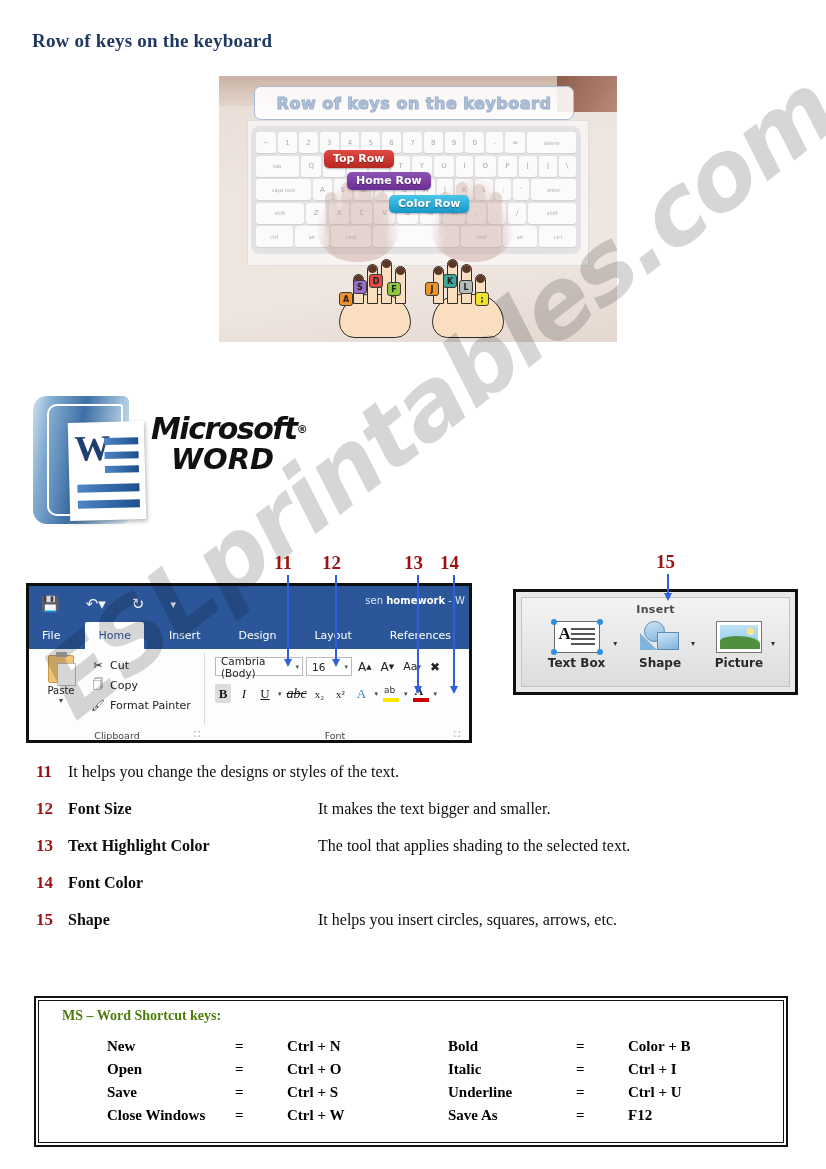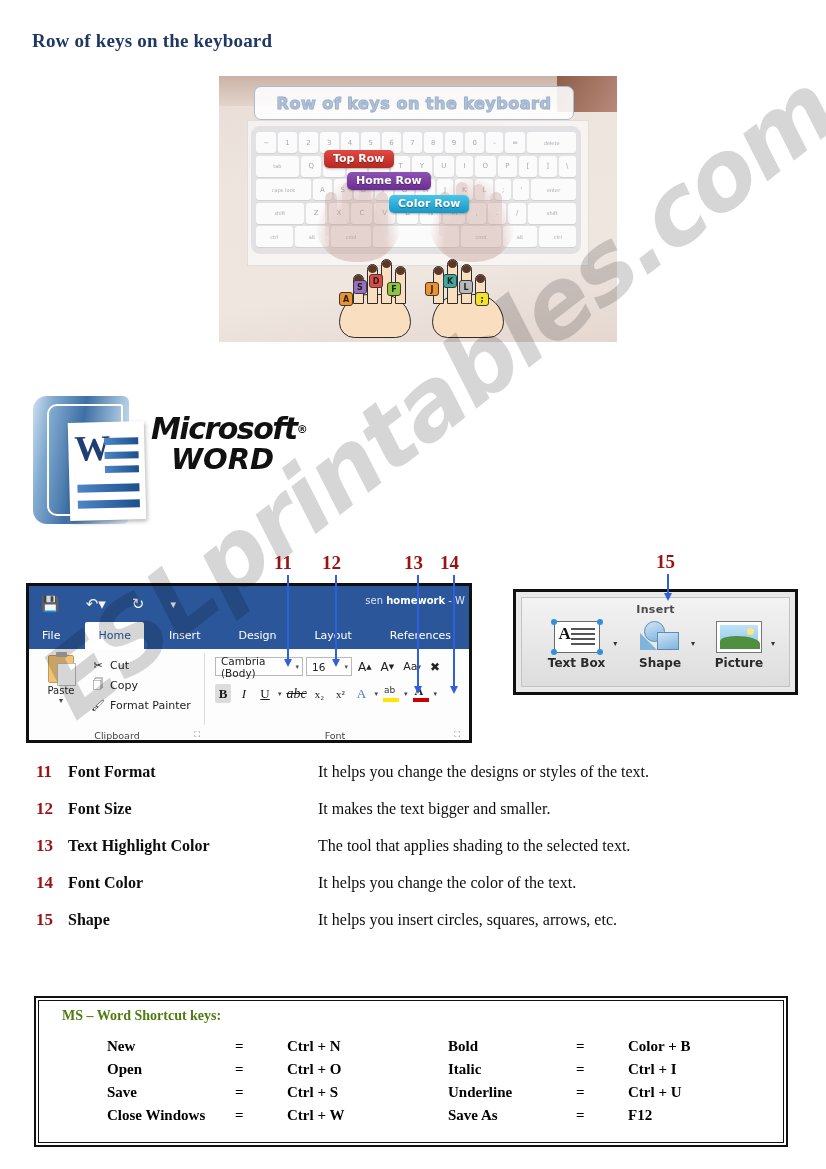--- a/index.html
+++ b/index.html
@@ -637,37 +637,35 @@
         <div class="icaret">▾</div>
       </div>
 
     </div>
   </div>
 </div>
 
 <div id="deflist">
     <div class="defrow">
       <div class="dnum">11</div>
-      <div class="dterm">Font Format</div>
       <div class="ddesc">It helps you change the designs or styles of the text.</div>
     </div>
     <div class="defrow">
       <div class="dnum">12</div>
       <div class="dterm">Font Size</div>
       <div class="ddesc">It makes the text bigger and smaller.</div>
     </div>
     <div class="defrow">
       <div class="dnum">13</div>
       <div class="dterm">Text Highlight Color</div>
       <div class="ddesc">The tool that applies shading to the selected text.</div>
     </div>
     <div class="defrow">
       <div class="dnum">14</div>
       <div class="dterm">Font Color</div>
-      <div class="ddesc">It helps you change the color of the text.</div>
     </div>
     <div class="defrow">
       <div class="dnum">15</div>
       <div class="dterm">Shape</div>
       <div class="ddesc">It helps you insert circles, squares, arrows, etc.</div>
     </div>
   </div>
 
 <div id="shortcutbox">
   <div id="sb-title">MS – Word Shortcut keys:</div>

